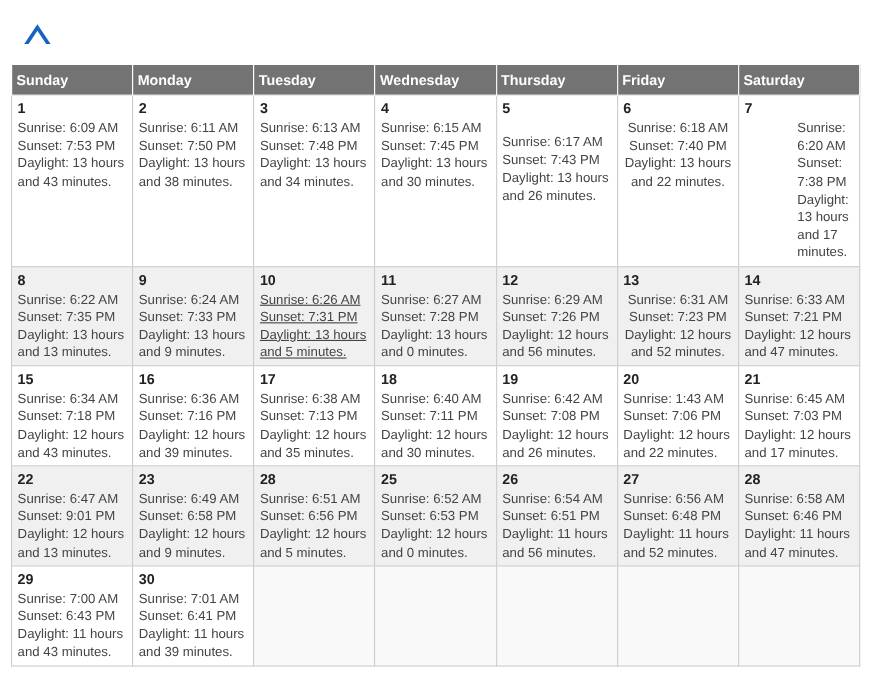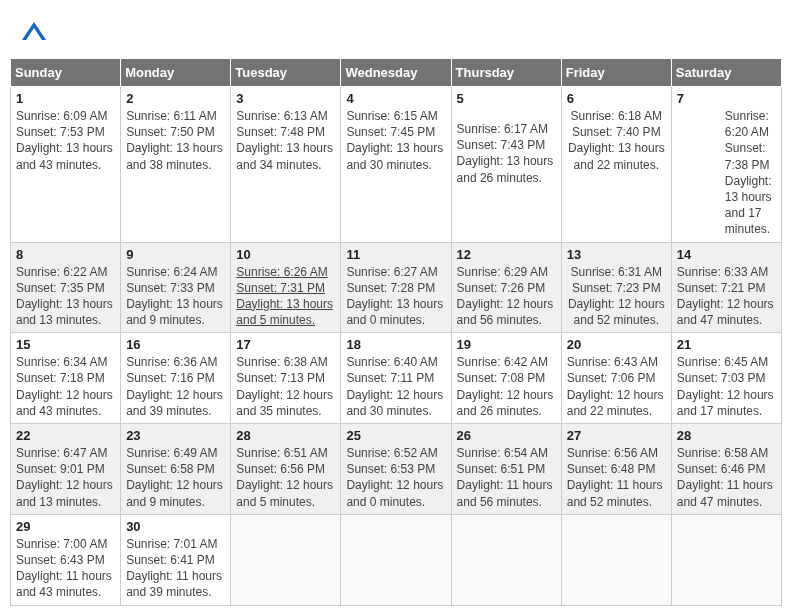--- a/index.html
+++ b/index.html
@@ -256,21 +256,21 @@
         </td>
         <td>
           <span class="day-number">19</span>
           <div class="day-info" style="white-space: pre-line;">Sunrise: 6:42 AM
 Sunset: 7:08 PM
 Daylight: 12 hours
 and 26 minutes.</div>
         </td>
         <td>
           <span class="day-number">20</span>
-          <div class="day-info" style="white-space: pre-line;">Sunrise: 6:43 AM
+          <div class="day-info" style="white-space: pre-line;">Sunrise: 1:43 AM
 Sunset: 7:06 PM
 Daylight: 12 hours
 and 22 minutes.</div>
         </td>
         <td>
           <span class="day-number">21</span>
           <div class="day-info" style="white-space: pre-line;">Sunrise: 6:45 AM
 Sunset: 7:03 PM
 Daylight: 12 hours
 and 17 minutes.</div>

